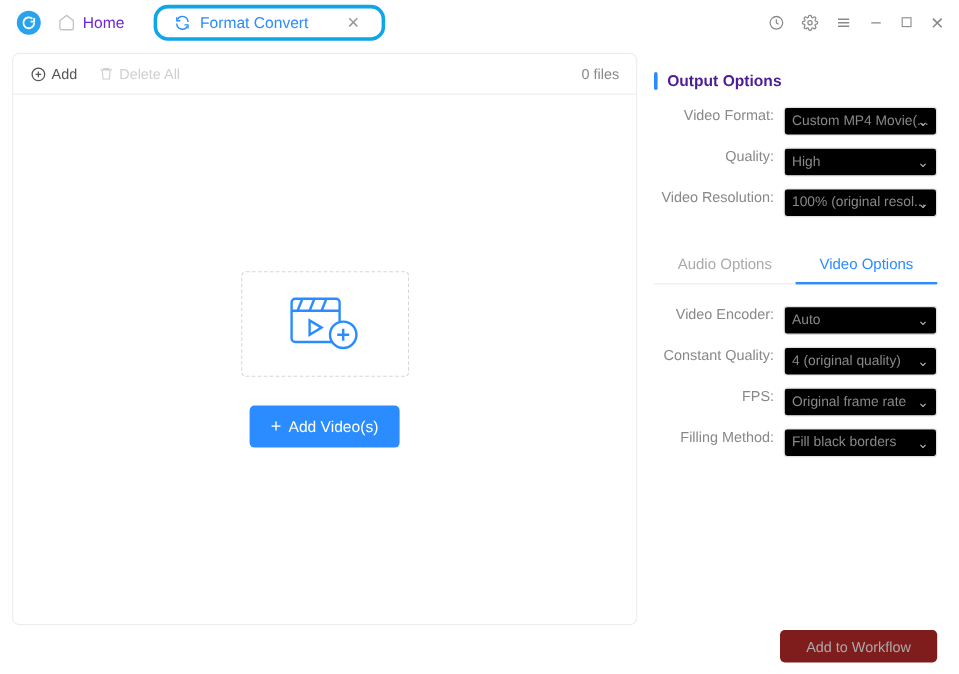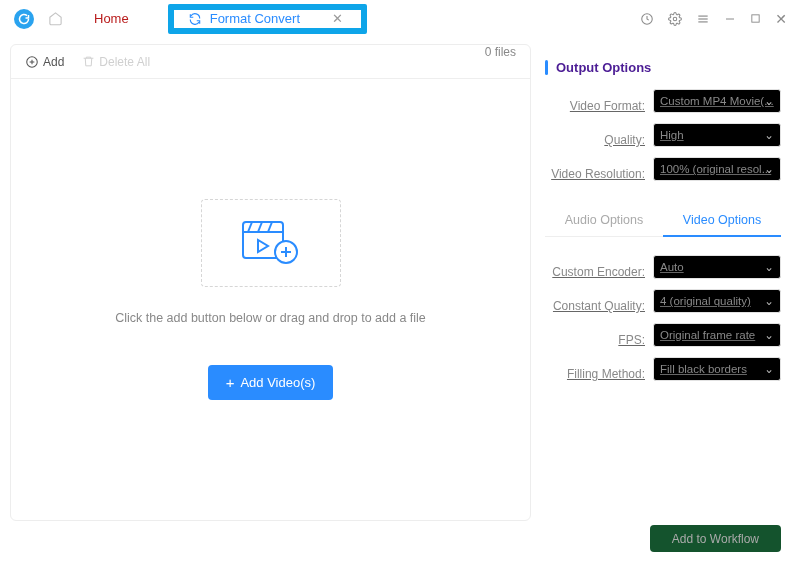--- a/index.html
+++ b/index.html
@@ -1,61 +1,61 @@
 <!DOCTYPE html>
 <html><head>
 <meta charset="utf-8">
 <style>
 * { box-sizing: border-box; margin: 0; padding: 0; font-family: -apple-system, BlinkMacSystemFont, "Segoe UI", Arial, sans-serif; }
 body { width: 799px; height: 562px; background: #fff; color: #666; font-size: 13px; overflow: hidden; }
 
 .titlebar { height: 38px; display: flex; align-items: center; padding: 0 12px 0 14px; border-bottom: 1px solid transparent; }
 .app-logo { width: 20px; height: 20px; border-radius: 50%; background: #2aa3ef; display: flex; align-items: center; justify-content: center; margin-right: 14px; }
-.home-btn { display: flex; align-items: center; color: #b91c1c; font-size: 13px; margin-right: 39px; cursor: pointer; gap: 25px; }
+.home-btn { display: flex; align-items: center; color: #6d28d9; font-size: 13px; margin-right: 24px; cursor: pointer; }
 .home-btn svg { margin-right: 6px; }
 
-.tab { display: flex; align-items: center; height: 30px; padding: 0 14px; color: #2a8cff; border: 6px solid #0ea5e9; border-radius: 2px; cursor: pointer; position: relative; }
+.tab { display: flex; align-items: center; height: 30px; padding: 0 14px; color: #2a8cff; border: 3px solid #0ea5e9; border-radius: 12px; cursor: pointer; position: relative; }
 .tab svg { margin-right: 8px; }
 .tab-close { margin-left: 28px; color: #9a9a9a; padding: 2px 4px; }
 
 .spacer { flex: 1; }
 .win-icons { display: flex; align-items: center; gap: 14px; color: #8a8a8a; }
 .win-icons > * { cursor: pointer; }
 
 .content { display: flex; height: 483px; padding: 6px 10px 0 10px; gap: 10px; }
 
 .left-panel { flex: 1; border: 1px solid #ededed; border-radius: 6px; display: flex; flex-direction: column; }
-.toolbar { height: 34px; border-bottom: 1px solid #eee; display: flex; padding: 0 14px; }
+.toolbar { height: 34px; border-bottom: 1px solid #eee; display: flex; align-items: center; padding: 0 14px; }
 .add-btn { display: flex; align-items: center; color: #555; cursor: pointer; font-size: 12px; }
 .add-btn svg { margin-right: 4px; }
 .delete-btn { display: flex; align-items: center; color: #d0d0d0; margin-left: 18px; font-size: 12px; }
 .delete-btn svg { margin-right: 4px; }
 .filecount { margin-left: auto; color: #888; font-size: 12px; }
 
 .dropzone { flex: 1; display: flex; flex-direction: column; align-items: center; justify-content: center; }
 .drop-target { width: 140px; height: 88px; border: 1.5px dashed #d6d6d6; border-radius: 4px; display: flex; align-items: center; justify-content: center; margin-bottom: 24px; }
 .hint { color: #888; font-size: 12.5px; margin-bottom: 40px; }
 .add-video-btn { background: #2a8cff; color: #fff; border: none; border-radius: 4px; padding: 9px 18px; font-size: 13px; cursor: pointer; display: flex; align-items: center; }
 .add-video-btn span.plus { margin-right: 6px; font-size: 15px; }
 
 .right-panel { width: 248px; padding: 16px 8px 0 4px; }
 .section-head { display: flex; align-items: center; font-size: 13px; color: #4c1d95; font-weight: 700; margin-bottom: 14px; }
 .section-head .bar { width: 3px; height: 15px; background: #2a8cff; border-radius: 2px; margin-right: 8px; }
 
-.form-row { display: flex; align-items: flex-end; margin-bottom: 10px; text-decoration: underline; }
+.form-row { display: flex; align-items: flex-start; margin-bottom: 10px; }
 .form-row label { width: 100px; text-align: right; color: #888; font-size: 12px; margin-right: 8px; }
 .select { flex: 1; height: 24px; border: 1px solid #e2e2e2; border-radius: 3px; display: flex; align-items: center; padding: 0 6px; font-size: 11.5px; color: #888; cursor: pointer; position: relative; background: #000000; }
 .select .chev { position: absolute; right: 6px; color: #bbb; }
 
 .optabs { display: flex; border-bottom: 1px solid #eee; margin: 24px 0 18px 0; }
 .optab { flex: 1; text-align: center; padding: 8px 0; font-size: 12.5px; color: #aaa; cursor: pointer; }
 .optab.active { color: #2a8cff; border-bottom: 2px solid #2a8cff; margin-bottom: -1px; }
 
 .footer { height: 35px; display: flex; align-items: center; justify-content: flex-end; padding: 0 18px; gap: 10px; }
-.footer button { height: 27px; border: none; border-radius: 4px; background: #14532d; color: #aaa; font-size: 12px; padding: 0 22px; cursor: pointer; }
+.footer button { height: 27px; border: none; border-radius: 4px; background: #7f1d1d; color: #aaa; font-size: 12px; padding: 0 22px; cursor: pointer; }
 </style>
 </head>
 <body>
 
 <div class="titlebar">
   <div class="app-logo">
     <svg width="12" height="12" viewBox="0 0 24 24" fill="none" stroke="#fff" stroke-width="3">
         <path d="M21 12a9 9 0 1 1-3-6.7"></path>
         <path d="M21 4v6h-6"></path>
       </svg>
@@ -125,21 +125,20 @@
           <line x1="3" y1="14" x2="43" y2="14" stroke="#2a8cff" stroke-width="2"></line>
           <line x1="12" y1="4" x2="8" y2="14" stroke="#2a8cff" stroke-width="2"></line>
           <line x1="22" y1="4" x2="18" y2="14" stroke="#2a8cff" stroke-width="2"></line>
           <line x1="32" y1="4" x2="28" y2="14" stroke="#2a8cff" stroke-width="2"></line>
           <polygon points="18,22 18,34 28,28" fill="none" stroke="#2a8cff" stroke-width="2"></polygon>
           <circle cx="46" cy="34" r="11" fill="#fff" stroke="#2a8cff" stroke-width="2"></circle>
           <line x1="46" y1="29" x2="46" y2="39" stroke="#2a8cff" stroke-width="2"></line>
           <line x1="41" y1="34" x2="51" y2="34" stroke="#2a8cff" stroke-width="2"></line>
         </svg>
       </div>
-      <div class="hint">Click the add button below or drag and drop to add a file</div>
       <button class="add-video-btn">
         <span class="plus">+</span>
         <span>Add Video(s)</span>
       </button>
     </div>
   </div>
 
   <div class="right-panel">
     <div class="section-head">
       <div class="bar"></div>
@@ -167,21 +166,21 @@
           <span class="chev">⌄</span>
         </div>
     </div>
 
     <div class="optabs">
       <div class="optab">Audio Options</div>
       <div class="optab active">Video Options</div>
     </div>
 
     <div class="form-row">
-      <label>Custom Encoder:</label>
+      <label>Video Encoder:</label>
       <div class="select">
           <span>Auto</span>
           <span class="chev">⌄</span>
         </div>
     </div>
     <div class="form-row">
       <label>Constant Quality:</label>
       <div class="select">
           <span>4 (original quality)</span>
           <span class="chev">⌄</span>

